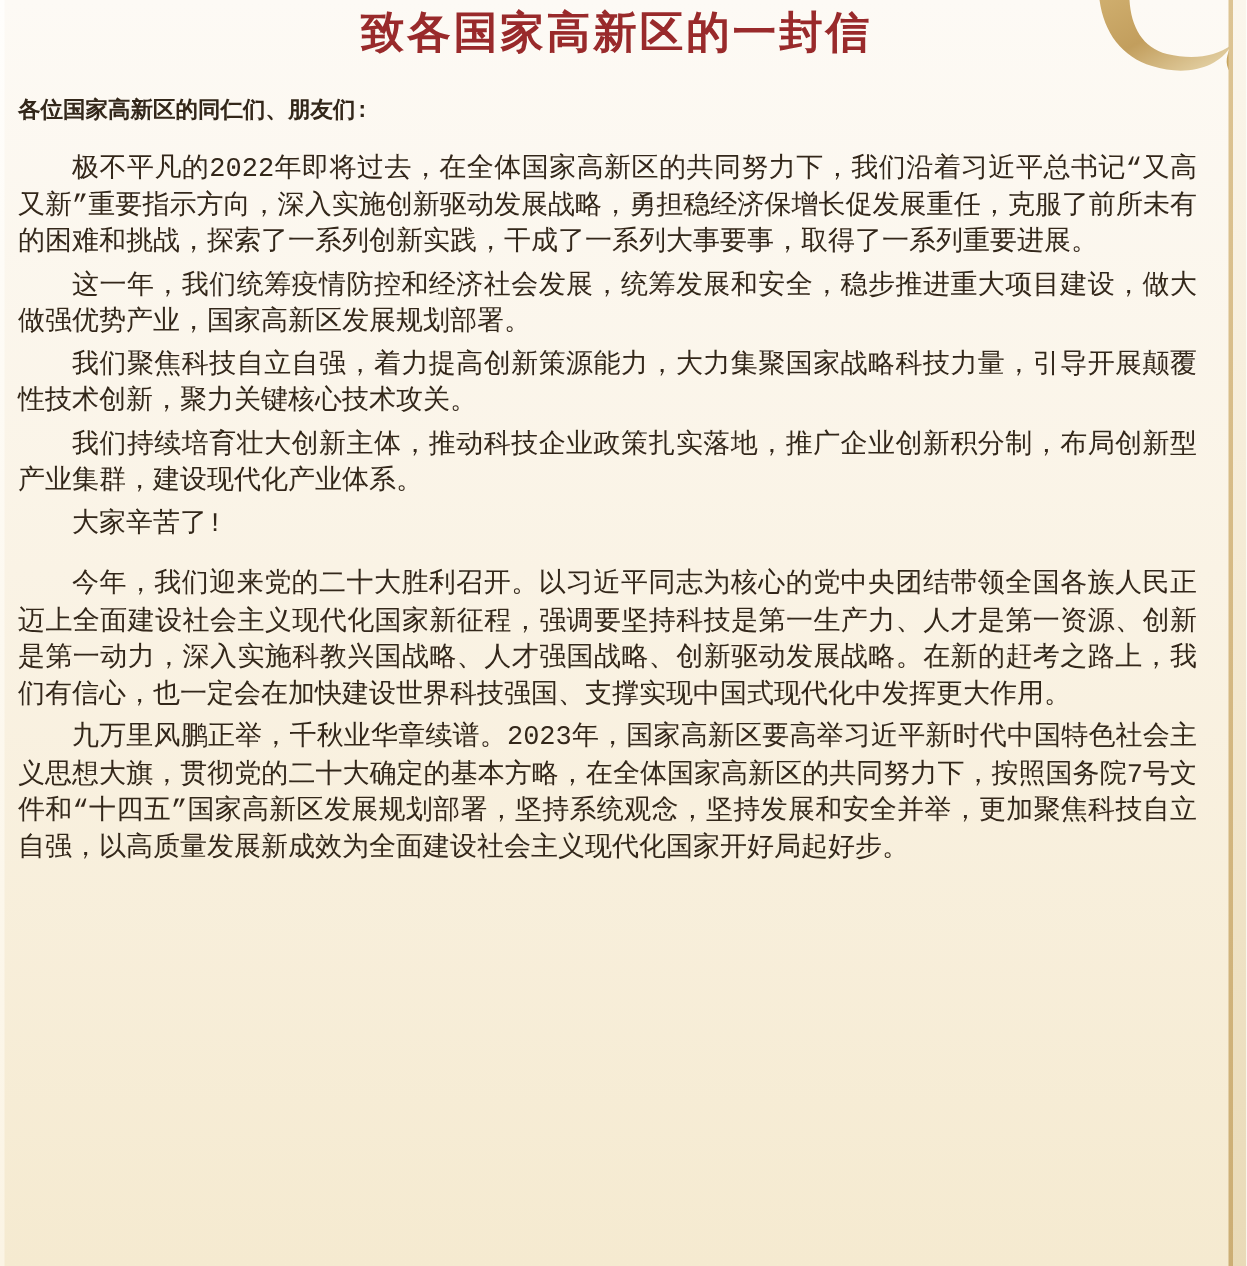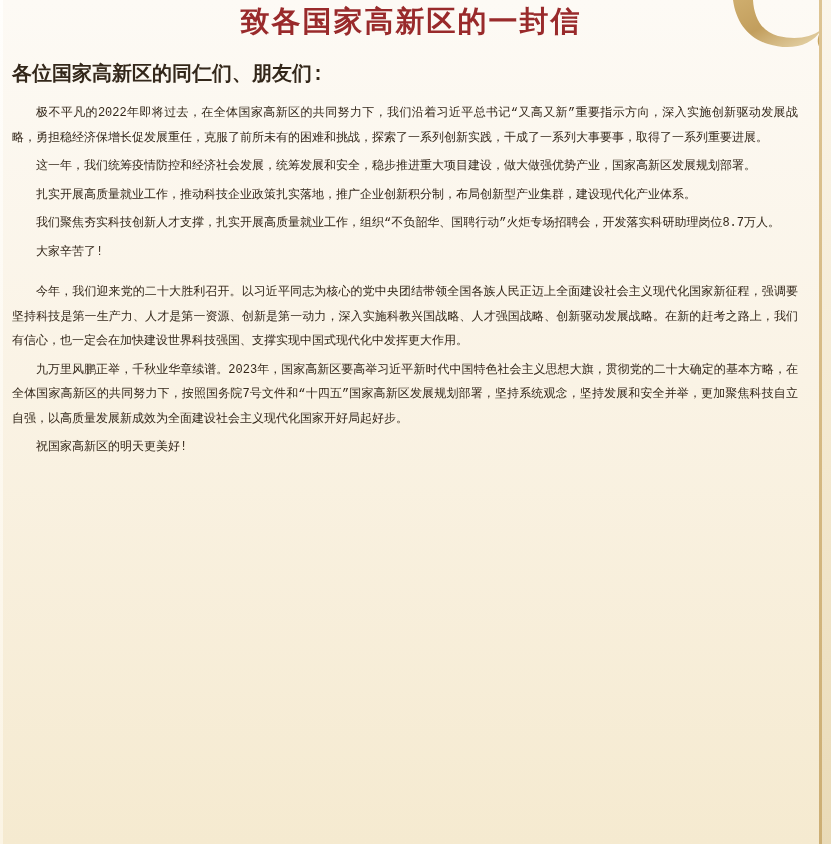--- a/index.html
+++ b/index.html
@@ -53,28 +53,28 @@
     margin: 6px 0 0 0;
     font-size: 29px;
     line-height: 36px;
     font-weight: bold;
     text-align: center;
     letter-spacing: 2px;
     color: #992a2b;
   }
   .salutation {
     margin: 22px 0 0 0;
-    font-size: 20px;
+    font-size: 15px;
     line-height: 22px;
     font-weight: bold;
     color: #33271a;
   }
   .body-text p {
     margin: 4px 12px 0 0;
-    font-size: 12px;
+    font-size: 18px;
     line-height: 24.5px;
     text-align: justify;
     text-indent: 2em;
     color: #33271a;
   }
   .body-text p.first { margin-top: 15px; }
   .body-text p.gap-before { margin-top: 16px; }
 </style>
 </head>
 <body>
@@ -104,22 +104,21 @@
   <div class="right-strip"></div>
 
   <div class="content">
     <h1 class="title">致各国家高新区的一封信</h1>
 
     <div class="salutation">各位国家高新区的同仁们、朋友们:</div>
 
     <div class="body-text">
       <p class="first">极不平凡的2022年即将过去，在全体国家高新区的共同努力下，我们沿着习近平总书记“又高又新”重要指示方向，深入实施创新驱动发展战略，勇担稳经济保增长促发展重任，克服了前所未有的困难和挑战，探索了一系列创新实践，干成了一系列大事要事，取得了一系列重要进展。</p>
       <p>这一年，我们统筹疫情防控和经济社会发展，统筹发展和安全，稳步推进重大项目建设，做大做强优势产业，国家高新区发展规划部署。</p>
-      <p>扎实开展高质量就业工作，推动科技企业政策扎实落地，推广企业创新积分制，布局创新型产业集群，建设现代化产业体系。</p>
-      <p>我们聚焦夯实科技创新人才支撑，扎实开展高质量就业工作，组织“不负韶华、国聘行动”火炬专场招聘会，开发落实科研助理岗位8.7万人。</p>
+      <p>我们聚焦科技自立自强，着力提高创新策源能力，大力集聚国家战略科技力量，引导开展颠覆性技术创新，聚力关键核心技术攻关。</p>
+      <p>我们持续培育壮大创新主体，推动科技企业政策扎实落地，推广企业创新积分制，布局创新型产业集群，建设现代化产业体系。</p>
       <p>大家辛苦了!</p>
       <p class="gap-before">今年，我们迎来党的二十大胜利召开。以习近平同志为核心的党中央团结带领全国各族人民正迈上全面建设社会主义现代化国家新征程，强调要坚持科技是第一生产力、人才是第一资源、创新是第一动力，深入实施科教兴国战略、人才强国战略、创新驱动发展战略。在新的赶考之路上，我们有信心，也一定会在加快建设世界科技强国、支撑实现中国式现代化中发挥更大作用。</p>
       <p>九万里风鹏正举，千秋业华章续谱。2023年，国家高新区要高举习近平新时代中国特色社会主义思想大旗，贯彻党的二十大确定的基本方略，在全体国家高新区的共同努力下，按照国务院7号文件和“十四五”国家高新区发展规划部署，坚持系统观念，坚持发展和安全并举，更加聚焦科技自立自强，以高质量发展新成效为全面建设社会主义现代化国家开好局起好步。</p>
-      <p>祝国家高新区的明天更美好!</p>
     </div>
   </div>
 
 </div>
 
 </body></html>

